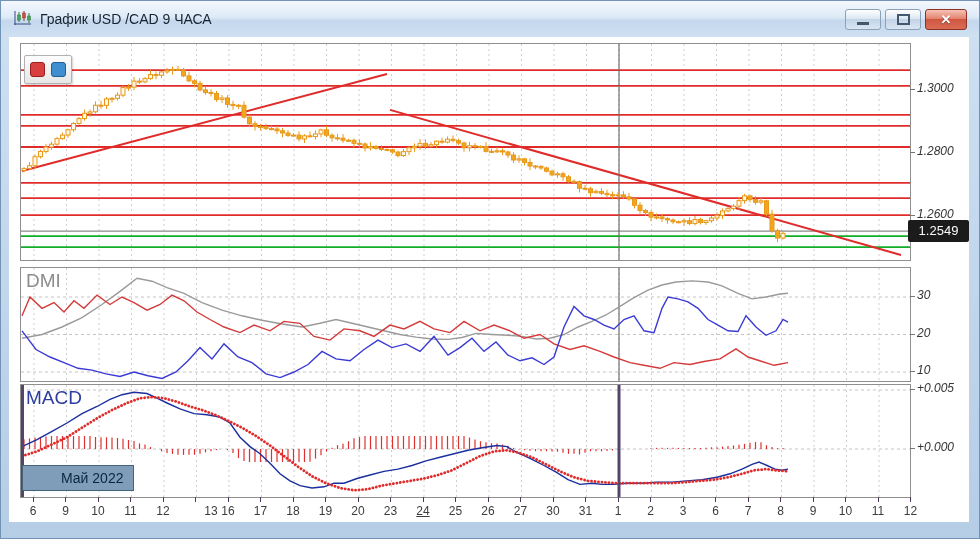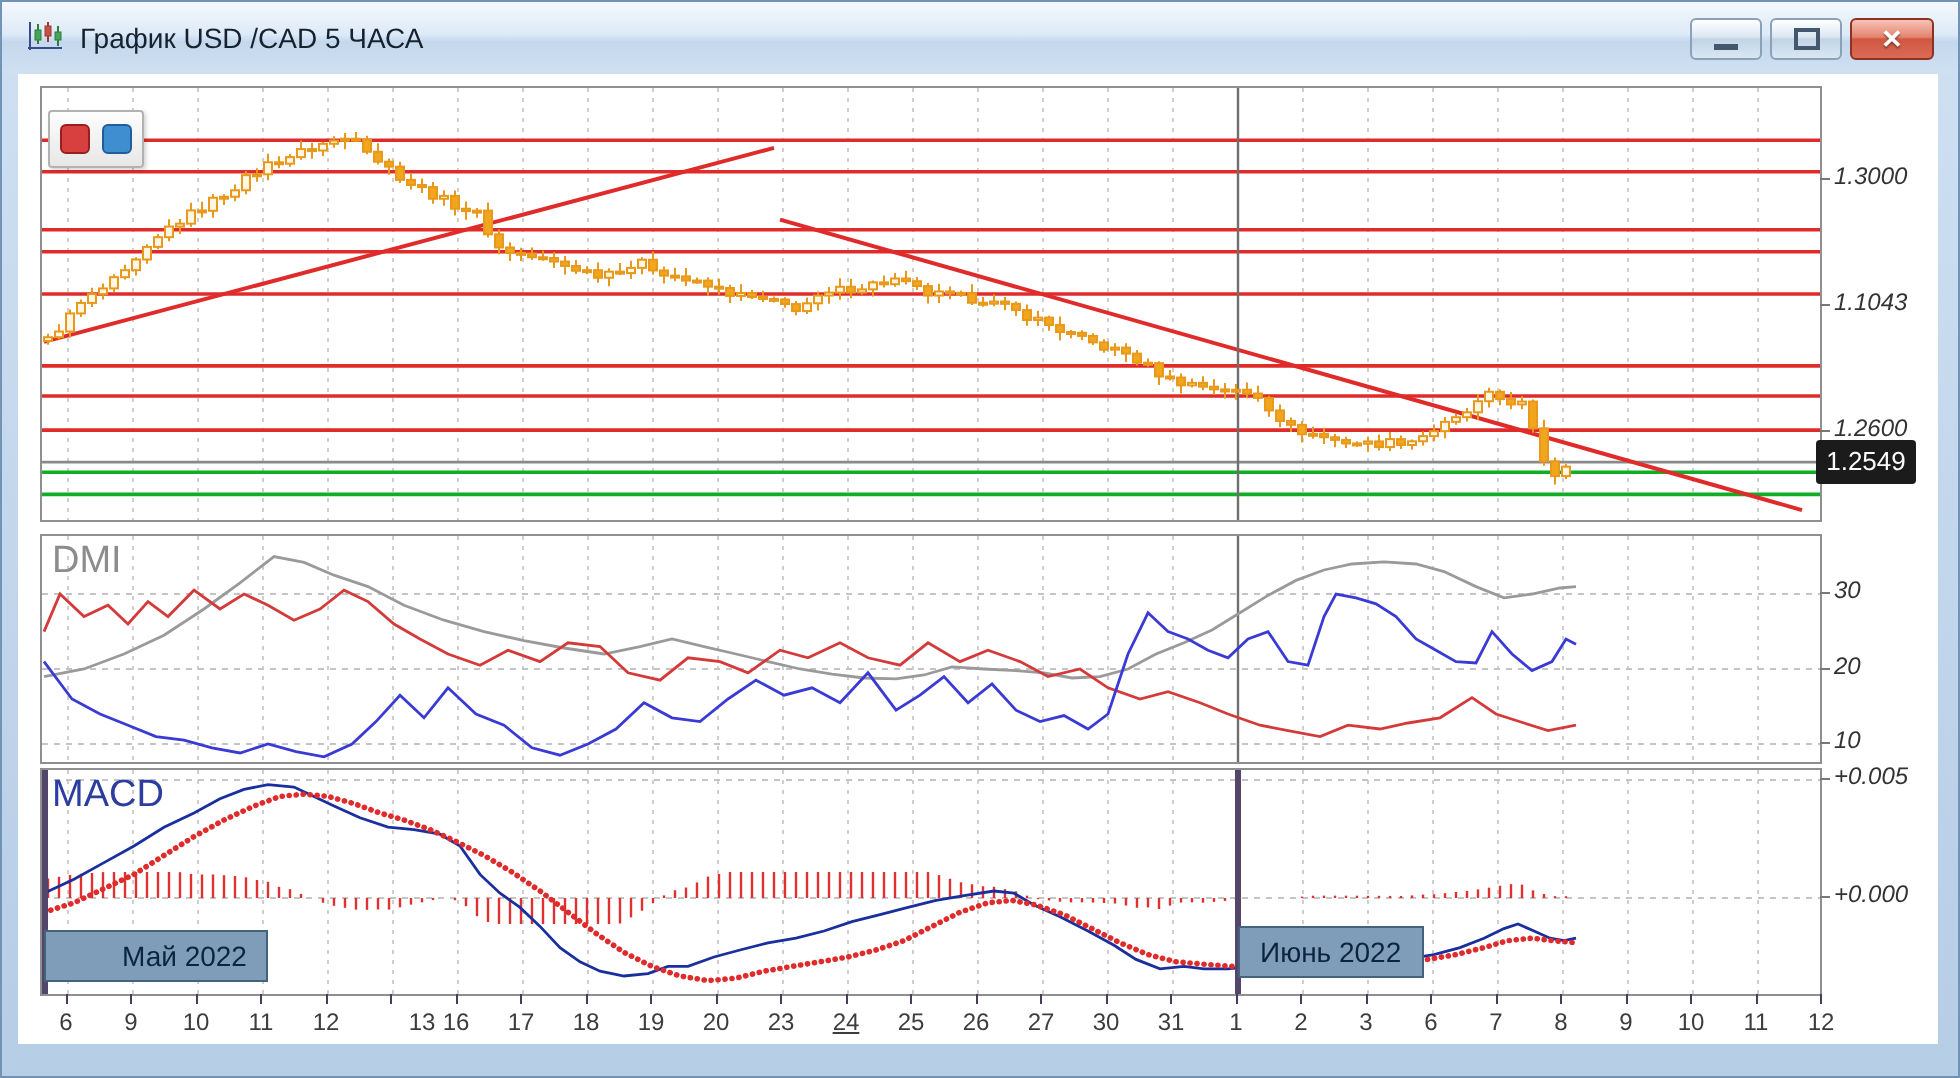--- a/index.html
+++ b/index.html
@@ -29,21 +29,21 @@
   .legend{position:absolute;left:23px;top:54px;width:46px;height:27px;z-index:6;
     background:linear-gradient(#fdfdfd,#e7e7e7);border:1px solid #b2b2b2;border-radius:2px;
     display:flex;align-items:center;justify-content:center;gap:6px;box-shadow:1px 1px 2px rgba(0,0,0,.18);}
   .sq{width:15px;height:15px;border-radius:3px;box-sizing:border-box;}
   .sq.red{background:#d84040;border:1px solid #991f1f;}
   .sq.blue{background:#3e8ed0;border:1px solid #1f5e96;}
   .month{position:absolute;height:24px;background:#7f9db9;border:1px solid #41637e;
     color:#0c2440;font-size:14px;line-height:24px;padding:0 10px;z-index:7;}
   #month-may{left:21px;top:464px;padding-left:38px;}
   #month-june{left:618px;top:462px;}
-  .tag{position:absolute;left:907px;top:219px;width:50px;height:22px;background:#1b1b1b;
+  .tag{position:absolute;left:907px;top:219px;width:61px;height:22px;background:#1b1b1b;
     color:#fafafa;font-size:13px;line-height:22px;text-align:center;border-radius:2px;z-index:8;}
   .ylab{position:absolute;left:916px;font-size:12px;color:#333;z-index:4;font-style:italic;}
   .ytick{position:absolute;left:909px;width:5px;height:1px;background:#777;z-index:4;}
   .daylab{position:absolute;top:503px;width:24px;text-align:center;font-size:12px;color:#3c3c3c;}
   .daytick{position:absolute;top:496px;width:1px;height:5px;background:#4c3a5a;}
 </style>
 </head>
 <body>
 
 <div class="window">
@@ -51,21 +51,21 @@
     <svg width="20" height="18" viewBox="0 0 20 18">
       <line x1="2" y1="1" x2="2" y2="15" stroke="#3a4a8a" stroke-width="1"></line>
       <line x1="1" y1="14" x2="18" y2="14" stroke="#3a4a8a" stroke-width="1"></line>
       <line x1="6" y1="2" x2="6" y2="12" stroke="#2f7d3a" stroke-width="1"></line>
       <rect x="4.5" y="5" width="3" height="5" fill="#49a35a" stroke="#2f7d3a" stroke-width="0.5"></rect>
       <line x1="11" y1="1" x2="11" y2="11" stroke="#9b3a31" stroke-width="1"></line>
       <rect x="9.5" y="3" width="3" height="5" fill="#c65247" stroke="#9b3a31" stroke-width="0.5"></rect>
       <line x1="16" y1="3" x2="16" y2="13" stroke="#2f7d3a" stroke-width="1"></line>
       <rect x="14.5" y="6" width="3" height="4" fill="#49a35a" stroke="#2f7d3a" stroke-width="0.5"></rect>
     </svg>
-    <span class="title-text">График USD /CAD  5 ЧАСА</span>
+    <span class="title-text">График USD /CAD  9 ЧАСА</span>
   </div>
   <div class="winbtns">
     <div class="wbtn">
         <div class="glyph-min"></div>
       </div>
     <div class="wbtn">
         <div class="glyph-max"></div>
       </div>
     <div class="wbtn close">
         <span class="glyph-x">✕</span>
@@ -604,21 +604,20 @@
 
   <div class="legend">
     <div class="sq red"></div>
     <div class="sq blue"></div>
   </div>
 
   <span id="dmi-label" class="panel-label">DMI</span>
   <span id="macd-label" class="panel-label">MACD</span>
 
   <div id="month-may" class="month">Май 2022</div>
-  <div id="month-june" class="month">Июнь 2022</div>
 
   <div class="tag">1.2549</div>
 <div class="daytick" style="left:31.5px;"></div>
     <div class="daylab" style="left:20px;">6</div>
     <div class="daytick" style="left:64px;"></div>
     <div class="daylab" style="left:52.5px;">9</div>
     <div class="daytick" style="left:96.5px;"></div>
     <div class="daylab" style="left:85px;">10</div>
     <div class="daytick" style="left:129px;"></div>
     <div class="daylab" style="left:117.5px;">11</div>
@@ -666,21 +665,21 @@
     <div class="daylab" style="left:800px;">9</div>
     <div class="daytick" style="left:844px;"></div>
     <div class="daylab" style="left:832.5px;">10</div>
     <div class="daytick" style="left:876.5px;"></div>
     <div class="daylab" style="left:865px;">11</div>
     <div class="daytick" style="left:909px;"></div>
     <div class="daylab" style="left:897.5px;">12</div>
     <div class="ytick" style="top:88px;"></div>
     <div class="ylab" style="top:80px;">1.3000</div>
     <div class="ytick" style="top:151px;"></div>
-    <div class="ylab" style="top:143px;">1.1043</div>
+    <div class="ylab" style="top:143px;">1.2800</div>
     <div class="ytick" style="top:214px;"></div>
     <div class="ylab" style="top:206px;">1.2600</div>
     <div class="ytick" style="top:295px;"></div>
     <div class="ylab" style="top:287px;">30</div>
     <div class="ytick" style="top:333px;"></div>
     <div class="ylab" style="top:325px;">20</div>
     <div class="ytick" style="top:370px;"></div>
     <div class="ylab" style="top:362px;">10</div>
     <div class="ytick" style="top:388px;"></div>
     <div class="ylab" style="top:380px;">+0.005</div>

